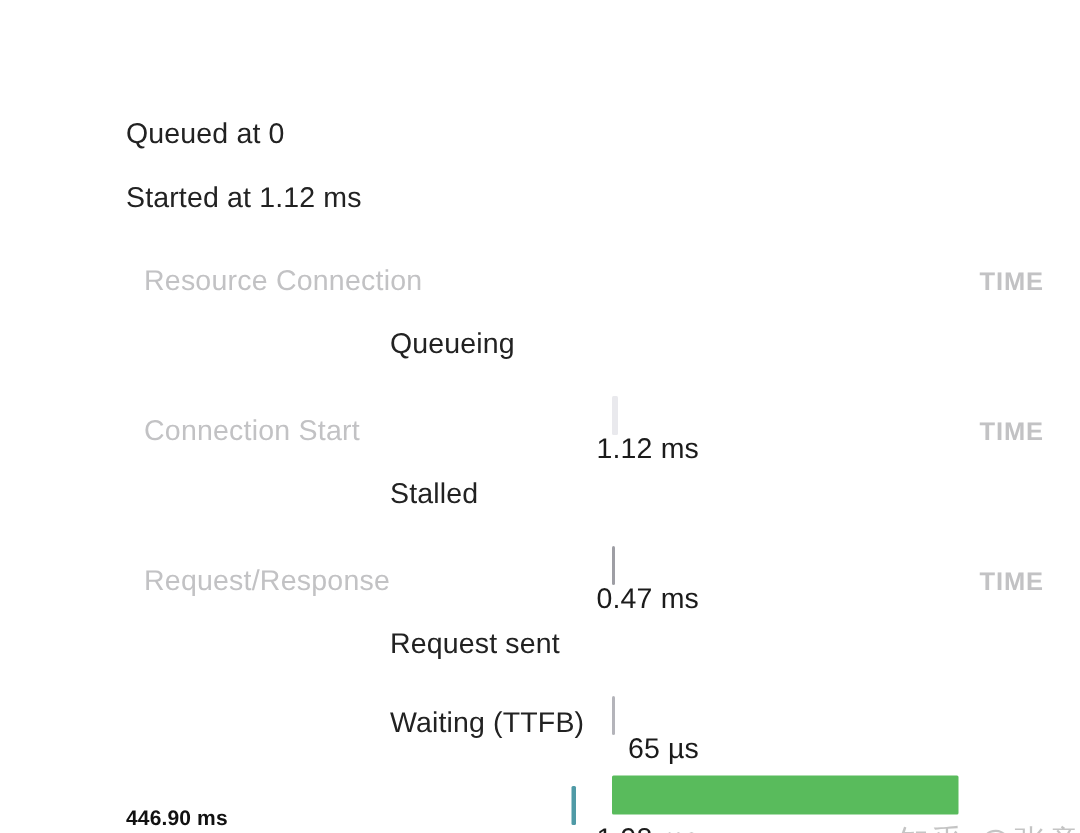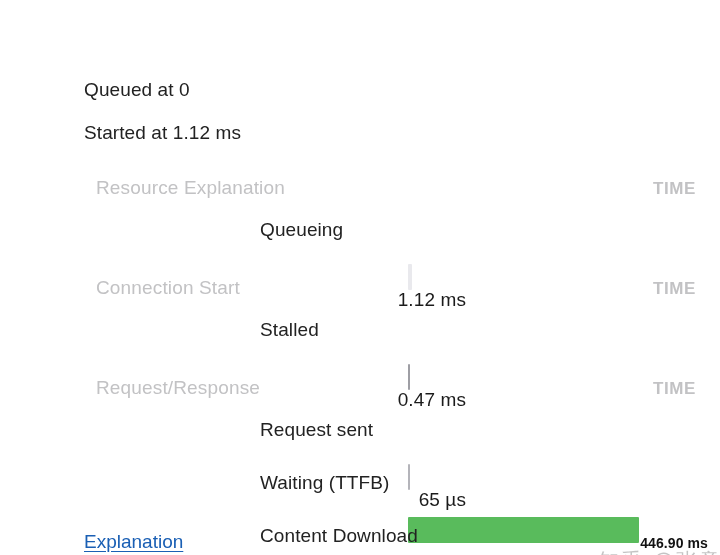--- a/index.html
+++ b/index.html
@@ -143,21 +143,21 @@
 
 <div id="timing-panel">
 
   <div class="summary">
     <div class="summary-line">Queued at 0</div>
     <div class="summary-line">Started at 1.12 ms</div>
   </div>
 
   <div class="section">
     <div class="section-head">
-      <span class="section-title">Resource Explanation</span>
+      <span class="section-title">Resource Connection</span>
       <span class="section-time-head">TIME</span>
     </div>
     <div class="row">
       <span class="row-label">Queueing</span>
       <span class="row-track">
         <span class="bar" style="background: rgb(233, 233, 237); width: 4px; left: 0%;"></span>
       </span>
       <span class="row-time">1.12 ms</span>
     </div>
   </div>
@@ -188,28 +188,26 @@
       </span>
       <span class="row-time">65 µs</span>
     </div>
     <div class="row">
       <span class="row-label">Waiting (TTFB)</span>
       <span class="row-track">
         <span class="bar" style="background: rgb(89, 187, 92); width: 231px; left: 0%;"></span>
       </span>
     </div>
     <div class="row">
-      <span class="row-label">Content Download</span>
       <span class="row-track">
         <span class="bar" style="background: rgb(79, 154, 166); width: 3px; left: auto; right: 0px;"></span>
       </span>
       <span class="row-time">1.98 ms</span>
     </div>
   </div>
 
   <div class="footer">
-    <a class="explanation-link">Explanation</a>
     <span class="total-time">446.90 ms</span>
   </div>
 
   <div class="watermark">知乎 @张意</div>
 
 </div>
 
 </body></html>

